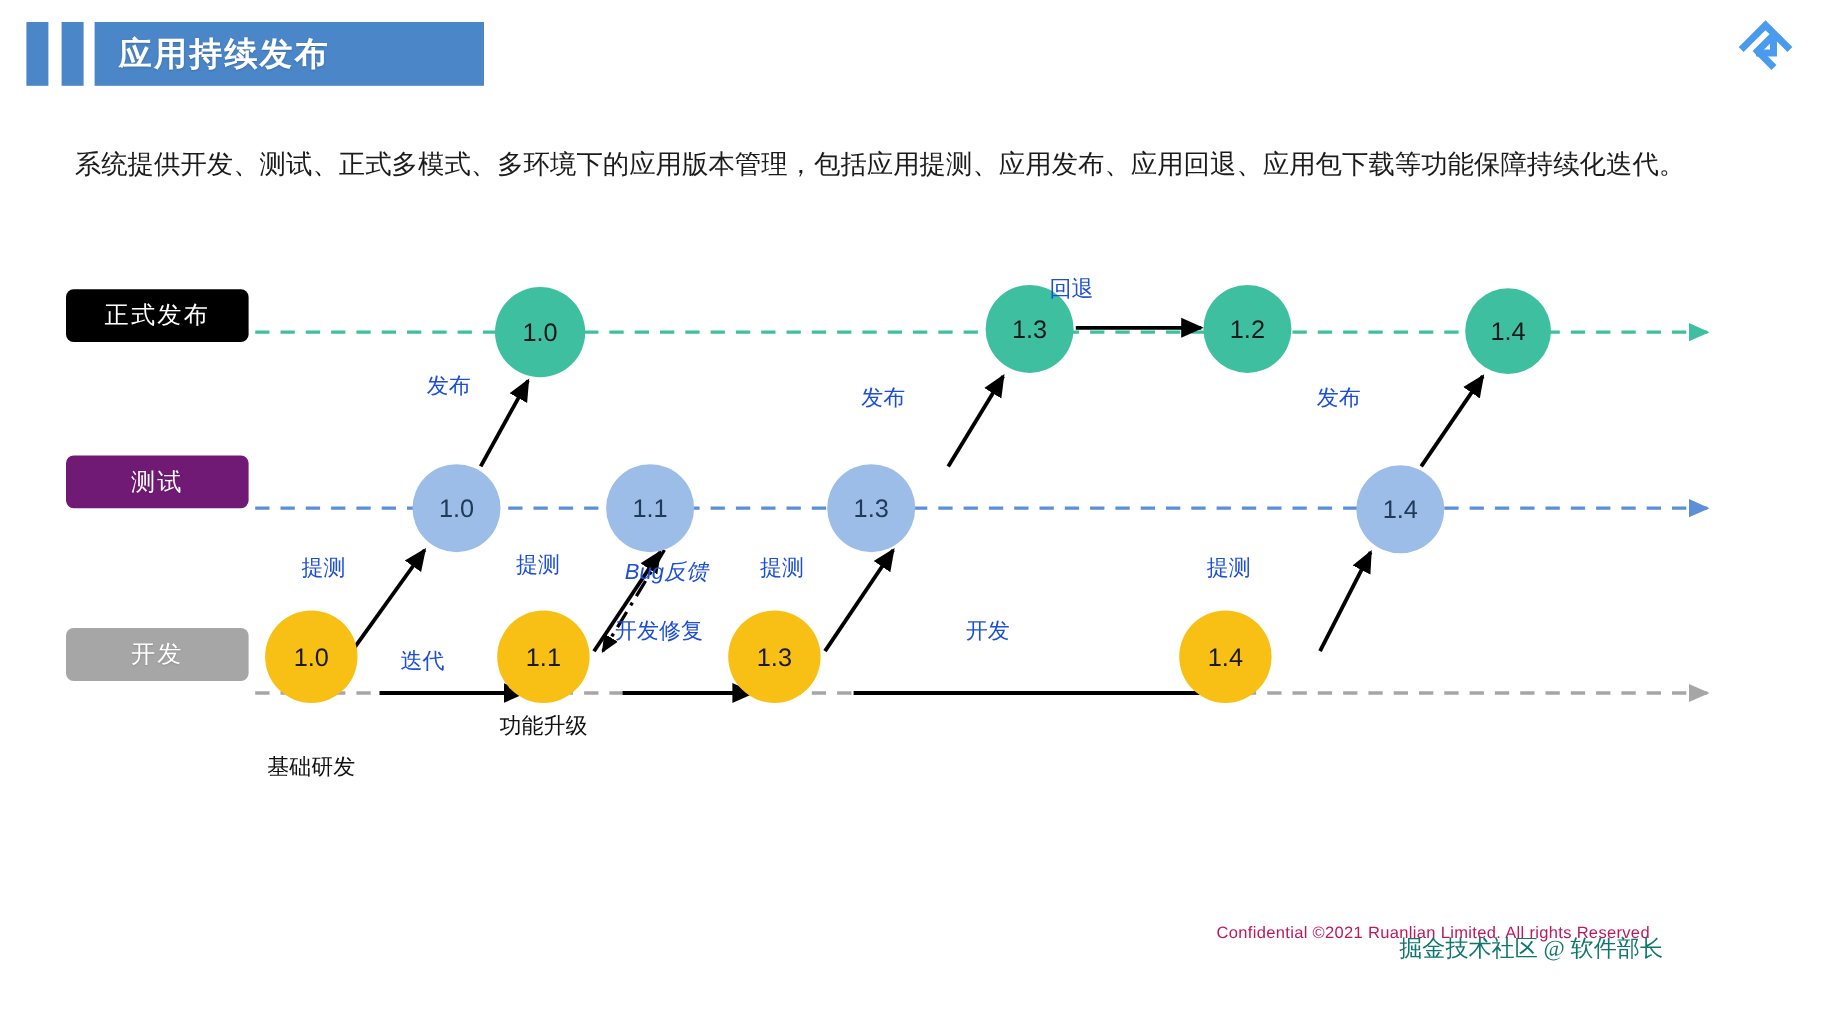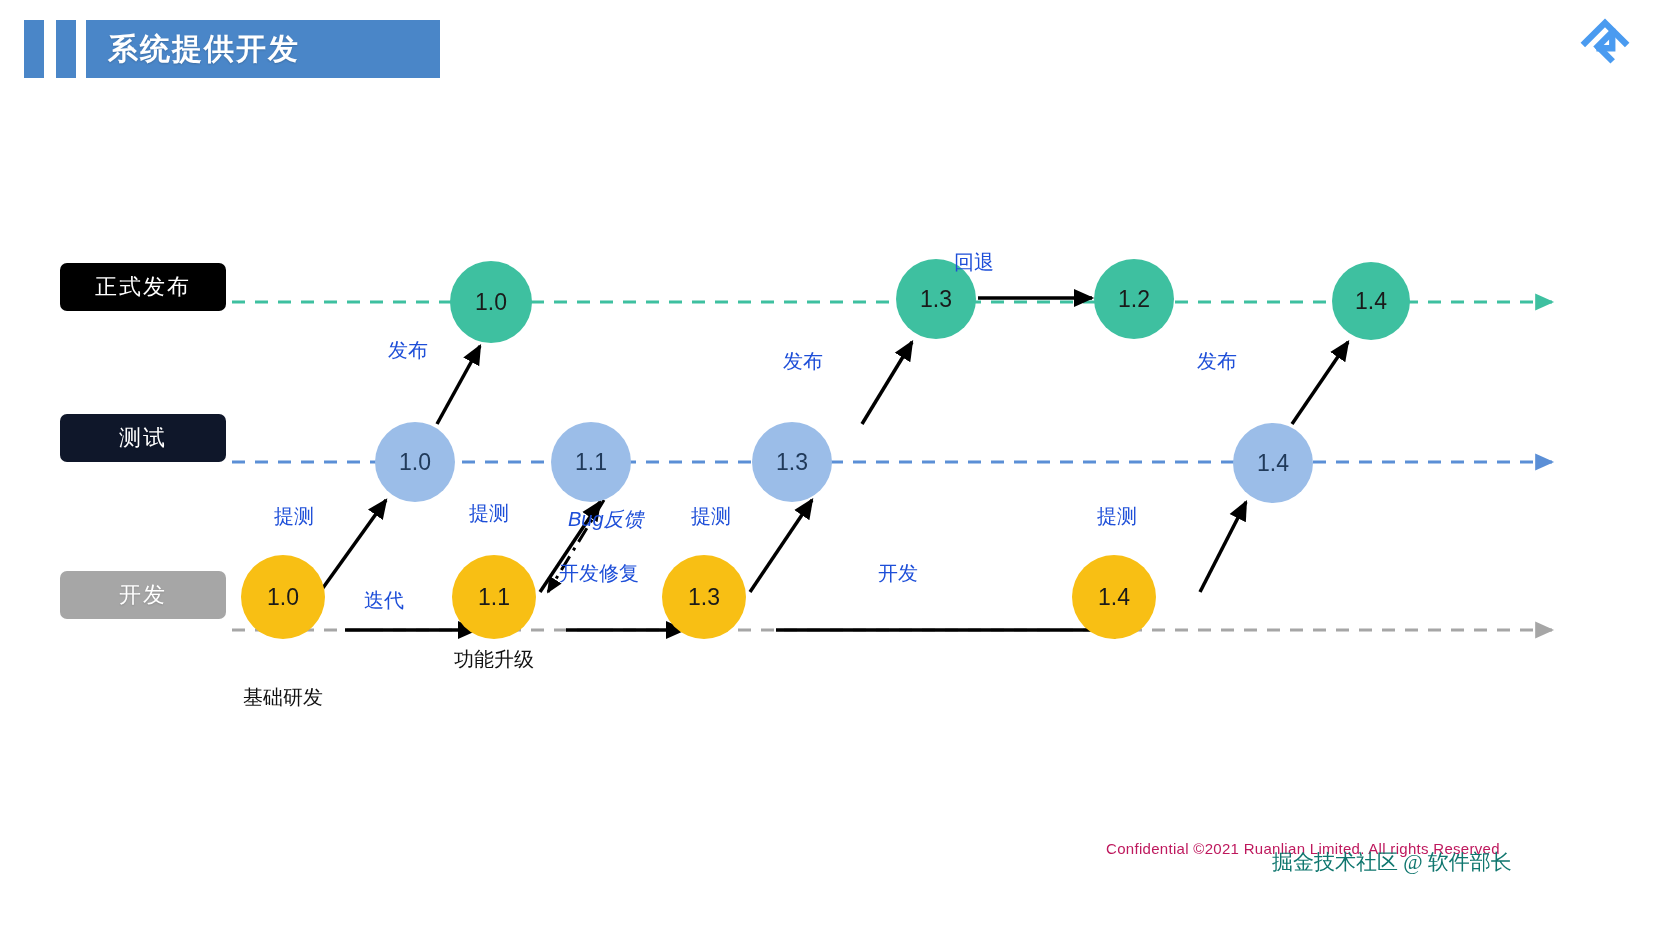--- a/index.html
+++ b/index.html
@@ -65,33 +65,34 @@
   }
 </style>
 </head>
 <body>
 
 <div id="stage">
 
   <div class="hdr-bar hdr-tick1"></div>
   <div class="hdr-bar hdr-tick2"></div>
   <div class="hdr-bar hdr-band"></div>
-  <div class="hdr-title">系统提供开发</div>
+  <div class="hdr-title">应用持续发布</div>
 
   <span class="logo">
     <svg viewBox="0 0 64 64" width="58" height="58" aria-hidden="true">
       <g fill="none" stroke="#4a9bf0" stroke-width="7" stroke-linecap="square">
         <path d="M10 34 L32 12 L54 34"></path>
         <path d="M24 38 L40 22"></path>
         <path d="M40 22 L40 40 L26 40"></path>
         <path d="M26 40 L38 52"></path>
       </g>
     </svg>
   </span>
 
+  <div class="subtitle">系统提供开发、测试、正式多模式、多环境下的应用版本管理，包括应用提测、应用发布、应用回退、应用包下载等功能保障持续化迭代。</div>
 
   <svg class="wires">
     <defs>
       <marker id="arrGreen" viewBox="0 0 10 10" refX="8" refY="5" markerWidth="7" markerHeight="7" orient="auto">
         <path d="M0,1 L9,5 L0,9 z" fill="#3ec0a0"></path>
       </marker>
       <marker id="arrBlue" viewBox="0 0 10 10" refX="8" refY="5" markerWidth="7" markerHeight="7" orient="auto">
         <path d="M0,1 L9,5 L0,9 z" fill="#5b8fd6"></path>
       </marker>
       <marker id="arrGray" viewBox="0 0 10 10" refX="8" refY="5" markerWidth="7" markerHeight="7" orient="auto">
@@ -123,21 +124,21 @@
     <line x1="437" y1="424" x2="480" y2="346" stroke="#000" stroke-width="3.5" marker-end="url(#arrBlack)"></line>
     <line x1="862" y1="424" x2="912" y2="342" stroke="#000" stroke-width="3.5" marker-end="url(#arrBlack)"></line>
     <line x1="1292" y1="424" x2="1348" y2="342" stroke="#000" stroke-width="3.5" marker-end="url(#arrBlack)"></line>
 
     <line x1="978" y1="298" x2="1092" y2="298" stroke="#000" stroke-width="3.5" marker-end="url(#arrBlack)"></line>
   </svg>
 
   <div class="lane-label" style="left:60px;top:263px;background:#000000;">
     <span>正式发布</span>
   </div>
-  <div class="lane-label" style="left:60px;top:414px;background:#0f172a;">
+  <div class="lane-label" style="left:60px;top:414px;background:#701a75;">
     <span>测试</span>
   </div>
   <div class="lane-label" style="left:60px;top:571px;background:#a6a6a6;">
     <span>开发</span>
   </div>
 
   <div class="node green" style="left:450px;top:261px;width:82px;height:82px;">1.0</div>
   <div class="node green" style="left:896px;top:259px;width:80px;height:80px;">1.3</div>
   <div class="node green" style="left:1094px;top:259px;width:80px;height:80px;">1.2</div>
   <div class="node green" style="left:1332px;top:262px;width:78px;height:78px;">1.4</div>

